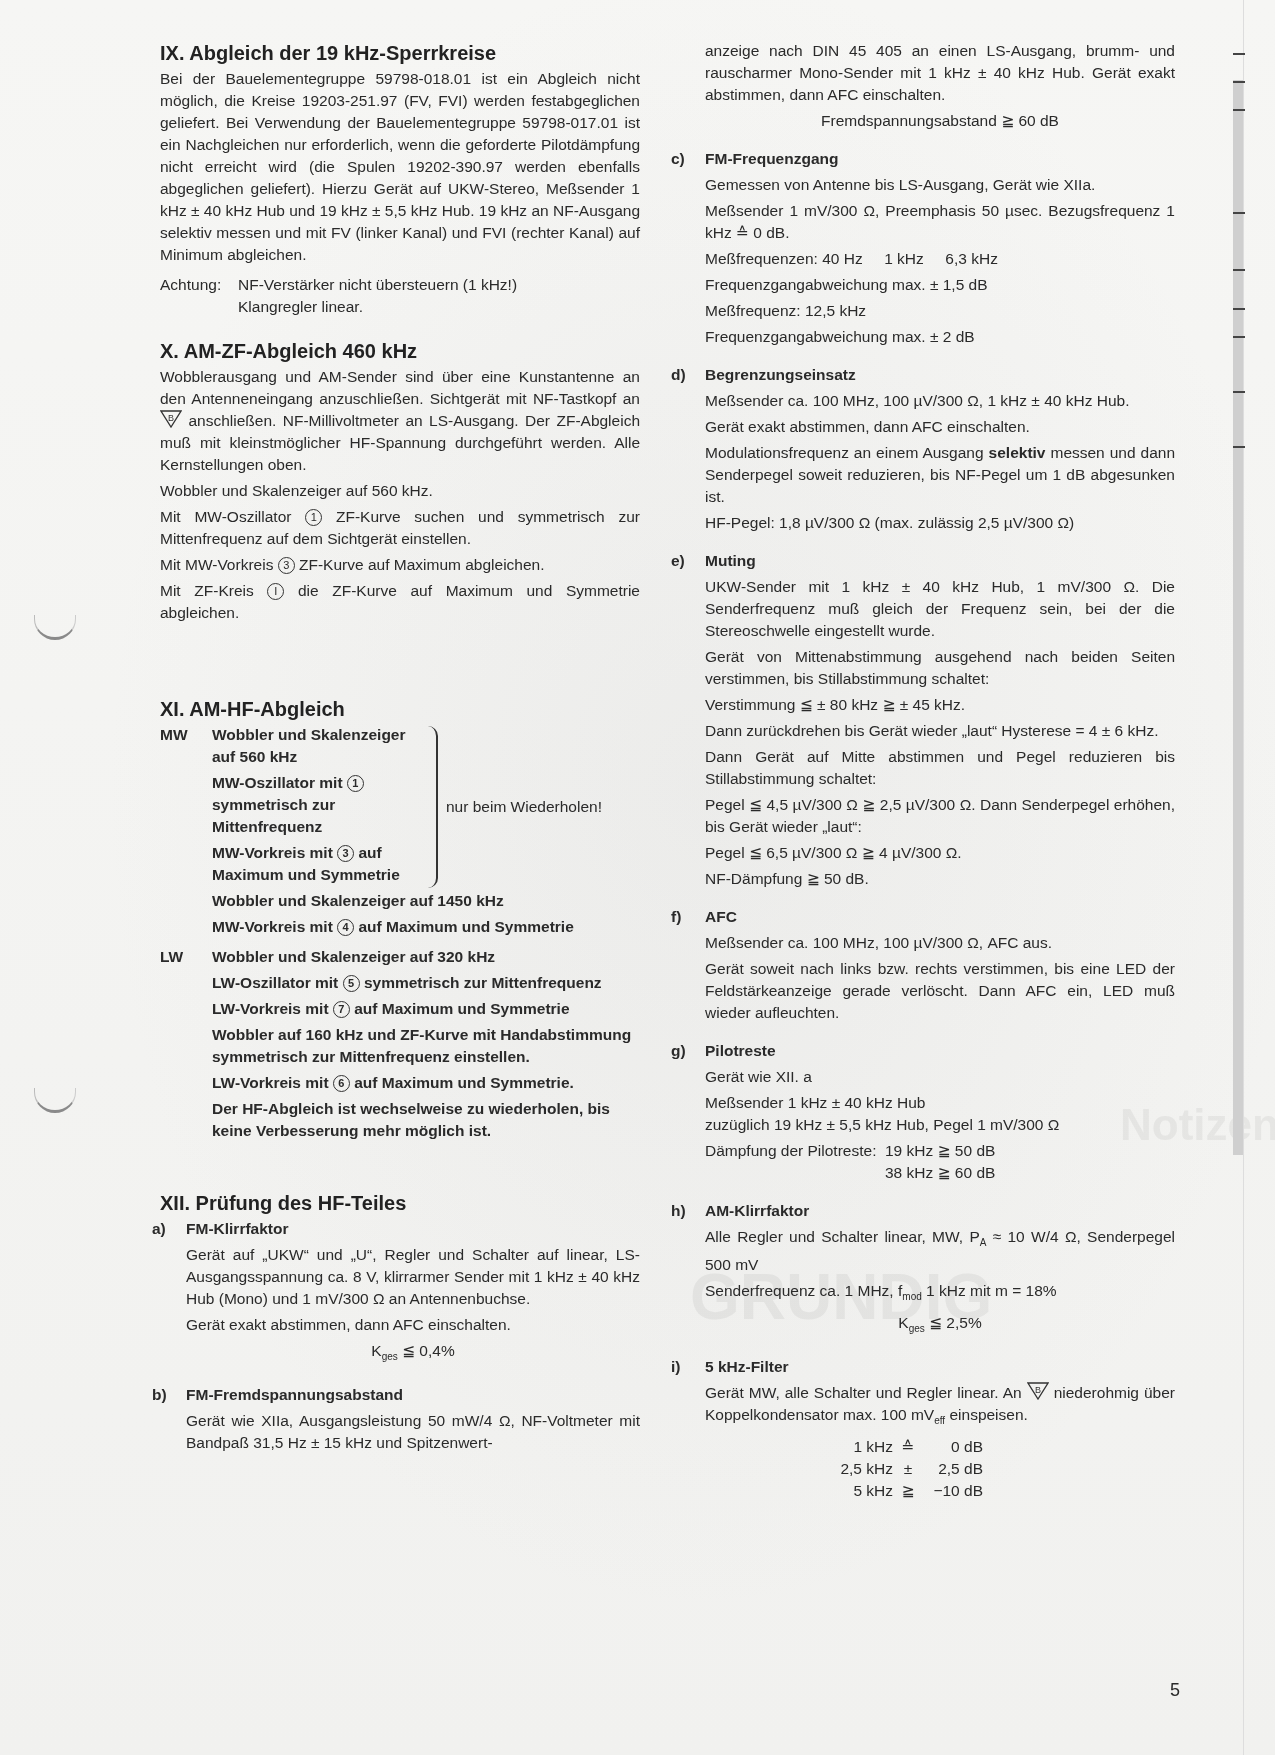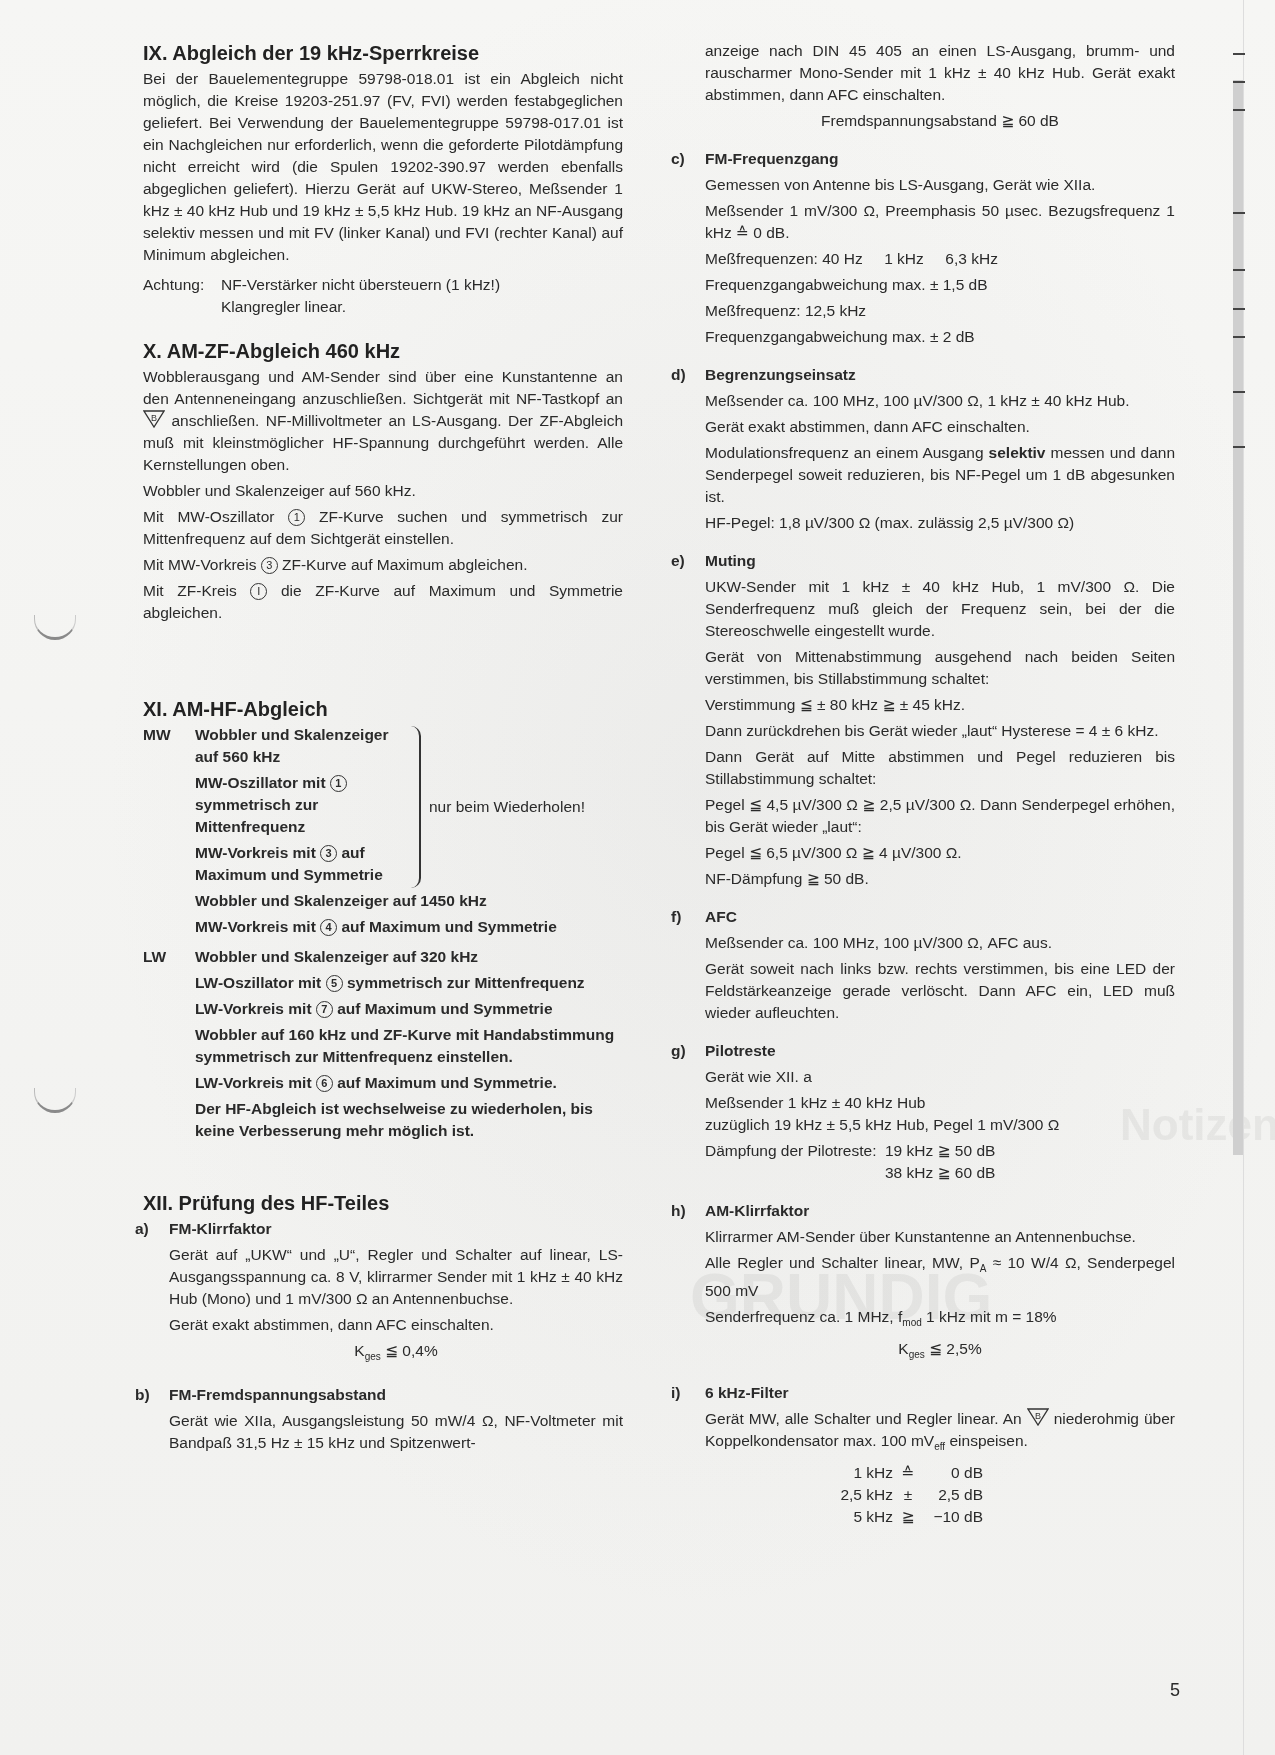--- a/index.html
+++ b/index.html
@@ -24,21 +24,21 @@
   .punch-hole {
     position: absolute; left: 34px; width: 40px; height: 22px;
     border-bottom: 3px solid #8a8a8a; border-radius: 0 0 30px 30px;
     border-left: 1px solid #bbb; border-right: 1px solid #ccc;
   }
   .ghost {
     position: absolute; color: rgba(120,120,120,0.10); font-weight: bold;
     font-family: "Liberation Sans", sans-serif; pointer-events: none;
   }
   .col { position: absolute; font-size: 15.5px; line-height: 22px; }
-  .col-left { left: 143px; top: 40px; width: 480px; }
+  .col-left { left: 160px; top: 40px; width: 480px; }
   .col-right { left: 705px; top: 40px; width: 470px; }
   .h-section { font-size: 20px; font-weight: bold; line-height: 26px; margin: 0 0 2px 0; color: #222; }
   .p { text-align: justify; margin: 0 0 4px 0; }
   .p-tight { margin: 0; }
   .center { text-align: center; margin: 4px 0; }
   .sub-h { font-weight: bold; font-size: 15.5px; position: relative; margin: 16px 0 4px 0; }
   .sub-letter { position: absolute; left: -34px; }
   .indent { padding-left: 26px; }
   .circ {
     display: inline-block; width: 15px; height: 15px; border: 1px solid #333; border-radius: 50%;
@@ -277,35 +277,34 @@
     <div class="pilot-row">
       <span class="pilot-label"></span>
       <span>38 kHz ≧ 60 dB</span>
     </div>
   </div>
 
   <div class="sub-h">
     <span class="sub-letter">h)</span>
     <span>AM-Klirrfaktor</span>
   </div>
-  <div class="p">Klirrarmer AM-Sender über Kunstantenne an Antennenbuchse.</div>
   <div class="p">
     <span>Alle Regler und Schalter linear, MW, P</span><sub>A</sub><span> ≈ 10 W/4 Ω, Senderpegel 500 mV</span>
   </div>
   <div class="p">
     <span>Senderfrequenz ca. 1 MHz, f</span><sub>mod</sub><span> 1 kHz mit m = 18%</span>
   </div>
   <div class="center">
     <span>K</span><sub>ges</sub>
     <span>≦ 2,5%</span>
   </div>
 
   <div class="sub-h">
     <span class="sub-letter">i)</span>
-    <span>6 kHz-Filter</span>
+    <span>5 kHz-Filter</span>
   </div>
   <div class="p">
     <span>Gerät MW, alle Schalter und Regler linear. An</span>
     <span class="tri-b"><svg width="22" height="18" viewBox="0 0 22 18">
           <path d="M1 1 L21 1 L11 17 Z" fill="none" stroke="#333" stroke-width="1.3"></path>
           <text x="11" y="11" font-size="9" text-anchor="middle" fill="#333" font-family="Liberation Sans, sans-serif">B</text>
         </svg></span>
     <span>niederohmig über Koppelkondensator max. 100 mV</span><sub>eff</sub><span> einspeisen.</span>
   </div>
   <div class="filter-table">

